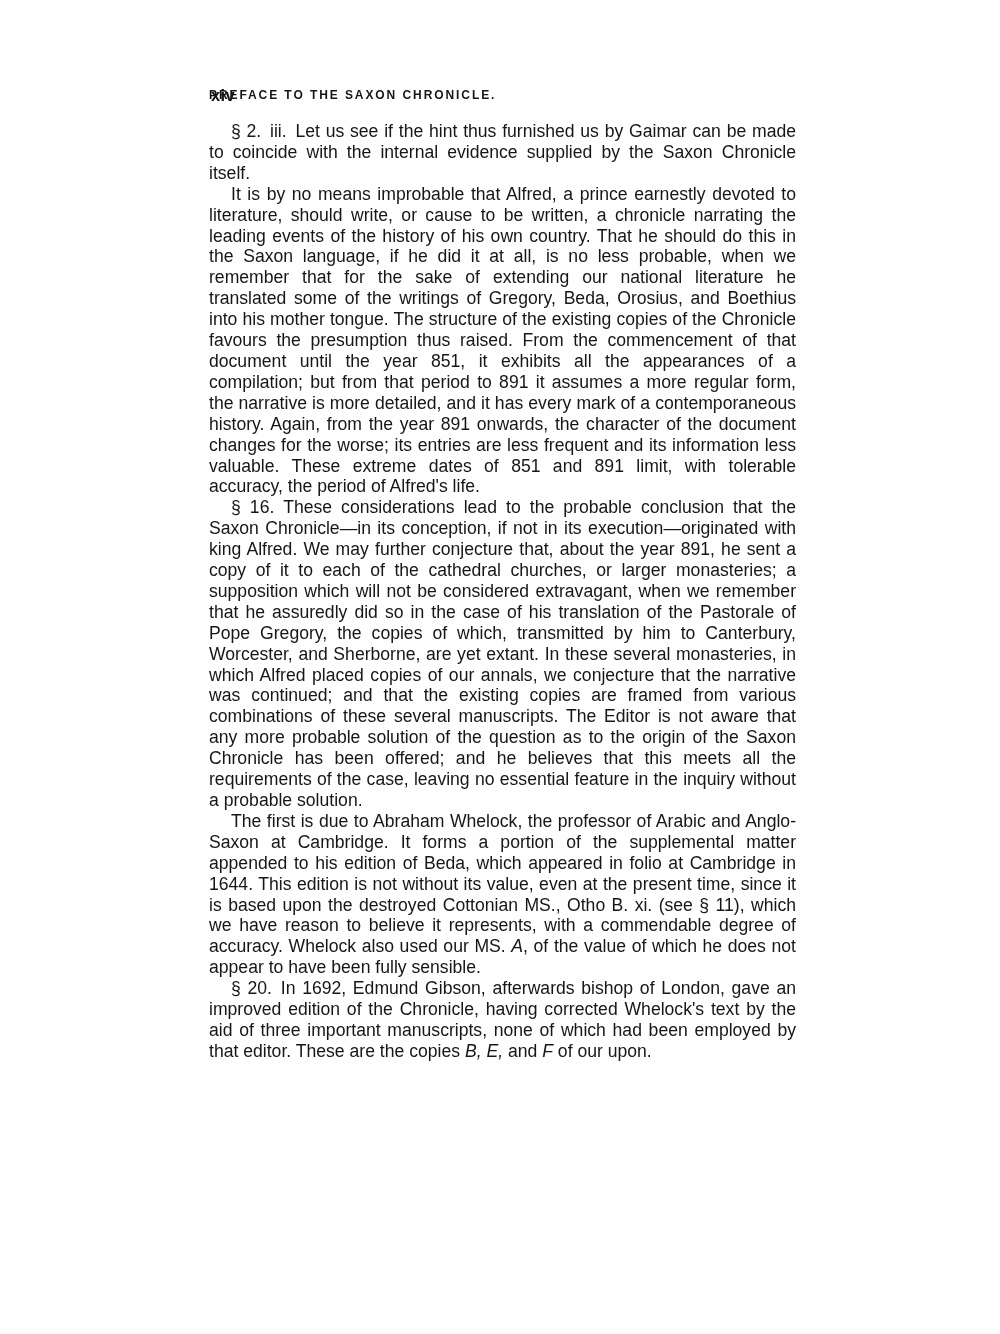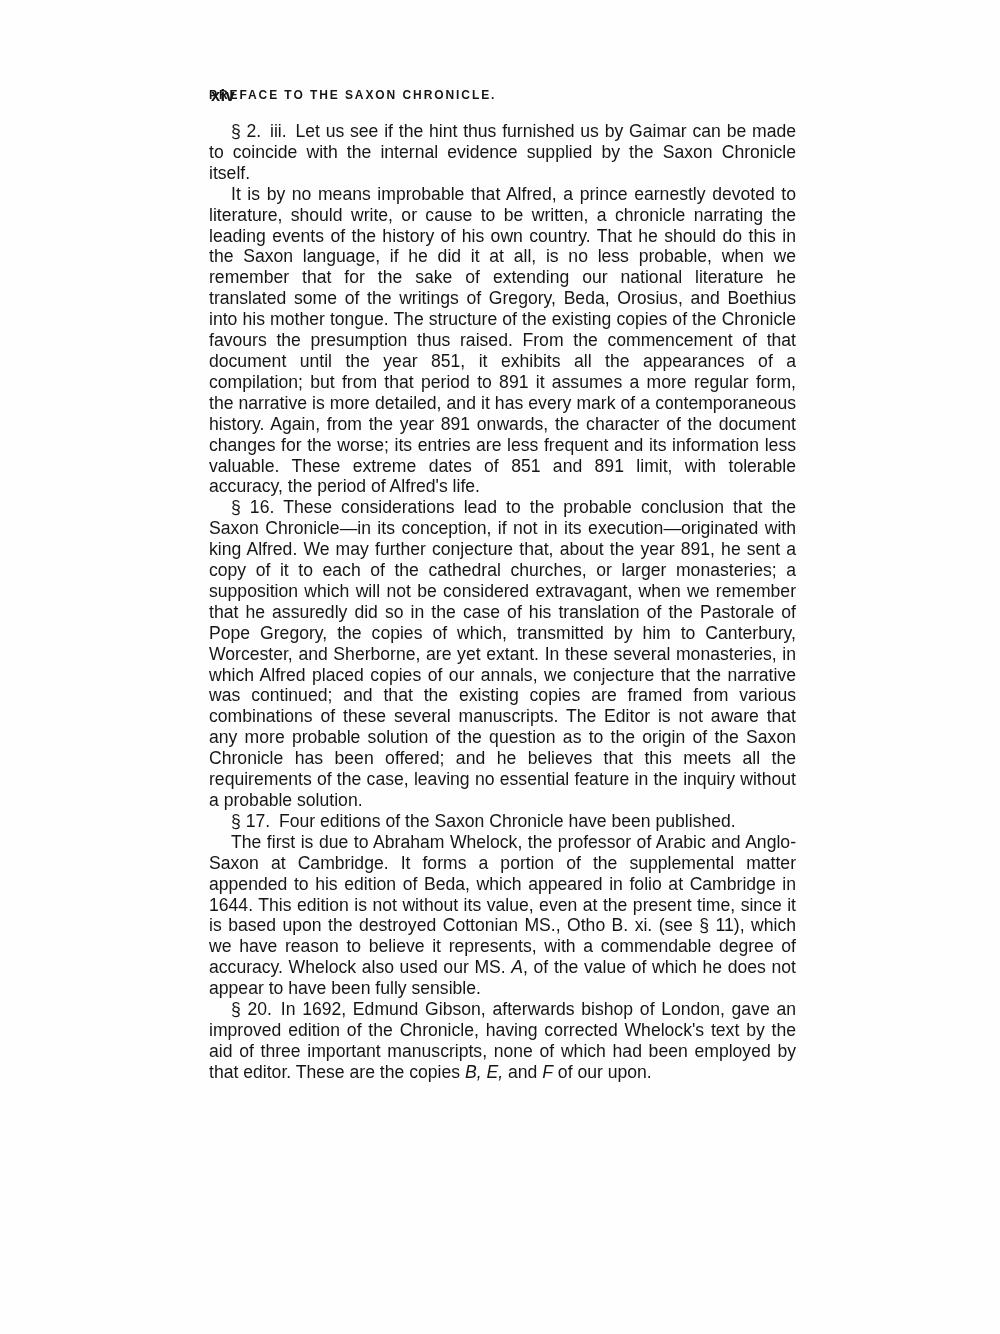--- a/index.html
+++ b/index.html
@@ -63,18 +63,17 @@
 
   <div class="header-row">
     <span class="page-number">xiv</span>
     <div class="running-title">PREFACE TO THE SAXON CHRONICLE.</div>
   </div>
 
   <div class="text-block">
       <p><span>§ 2. iii. Let us see if the hint thus furnished us by Gaimar can be made to coincide with the internal evidence supplied by the Saxon Chronicle itself.</span></p>
       <p><span>It is by no means improbable that Alfred, a prince earnestly devoted to literature, should write, or cause to be written, a chronicle narrating the leading events of the history of his own country. That he should do this in the Saxon language, if he did it at all, is no less probable, when we remember that for the sake of extending our national literature he translated some of the writings of Gregory, Beda, Orosius, and Boethius into his mother tongue. The structure of the existing copies of the Chronicle favours the presumption thus raised. From the commencement of that document until the year 851, it exhibits all the appearances of a compilation; but from that period to 891 it assumes a more regular form, the narrative is more detailed, and it has every mark of a contemporaneous history. Again, from the year 891 onwards, the character of the document changes for the worse; its entries are less frequent and its information less valuable. These extreme dates of 851 and 891 limit, with tolerable accuracy, the period of Alfred's life.</span></p>
       <p><span>§ 16. These considerations lead to the probable conclusion that the Saxon Chronicle—in its conception, if not in its execution—originated with king Alfred. We may further conjecture that, about the year 891, he sent a copy of it to each of the cathedral churches, or larger monasteries; a supposition which will not be considered extravagant, when we remember that he assuredly did so in the case of his translation of the Pastorale of Pope Gregory, the copies of which, transmitted by him to Canterbury, Worcester, and Sherborne, are yet extant. In these several monasteries, in which Alfred placed copies of our annals, we conjecture that the narrative was continued; and that the existing copies are framed from various combinations of these several manuscripts. The Editor is not aware that any more probable solution of the question as to the origin of the Saxon Chronicle has been offered; and he believes that this meets all the requirements of the case, leaving no essential feature in the inquiry without a probable solution.</span></p>
-      <p><span>§ 17. Four editions of the Saxon Chronicle have been published.</span></p>
       <p><span>The first is due to Abraham Whelock, the professor of Arabic and Anglo-Saxon at Cambridge. It forms a portion of the supplemental matter appended to his edition of Beda, which appeared in folio at Cambridge in 1644. This edition is not without its value, even at the present time, since it is based upon the destroyed Cottonian MS., Otho B. xi. (see § 11), which we have reason to believe it represents, with a commendable degree of accuracy. Whelock also used our MS. </span><i>A</i><span>, of the value of which he does not appear to have been fully sensible.</span></p>
       <p><span>§ 20. In 1692, Edmund Gibson, afterwards bishop of London, gave an improved edition of the Chronicle, having corrected Whelock's text by the aid of three important manuscripts, none of which had been employed by that editor. These are the copies </span><i>B, E,</i><span> and </span><i>F</i><span> of our upon.</span></p>
     </div>
 
 </div>
 
 </body></html>

